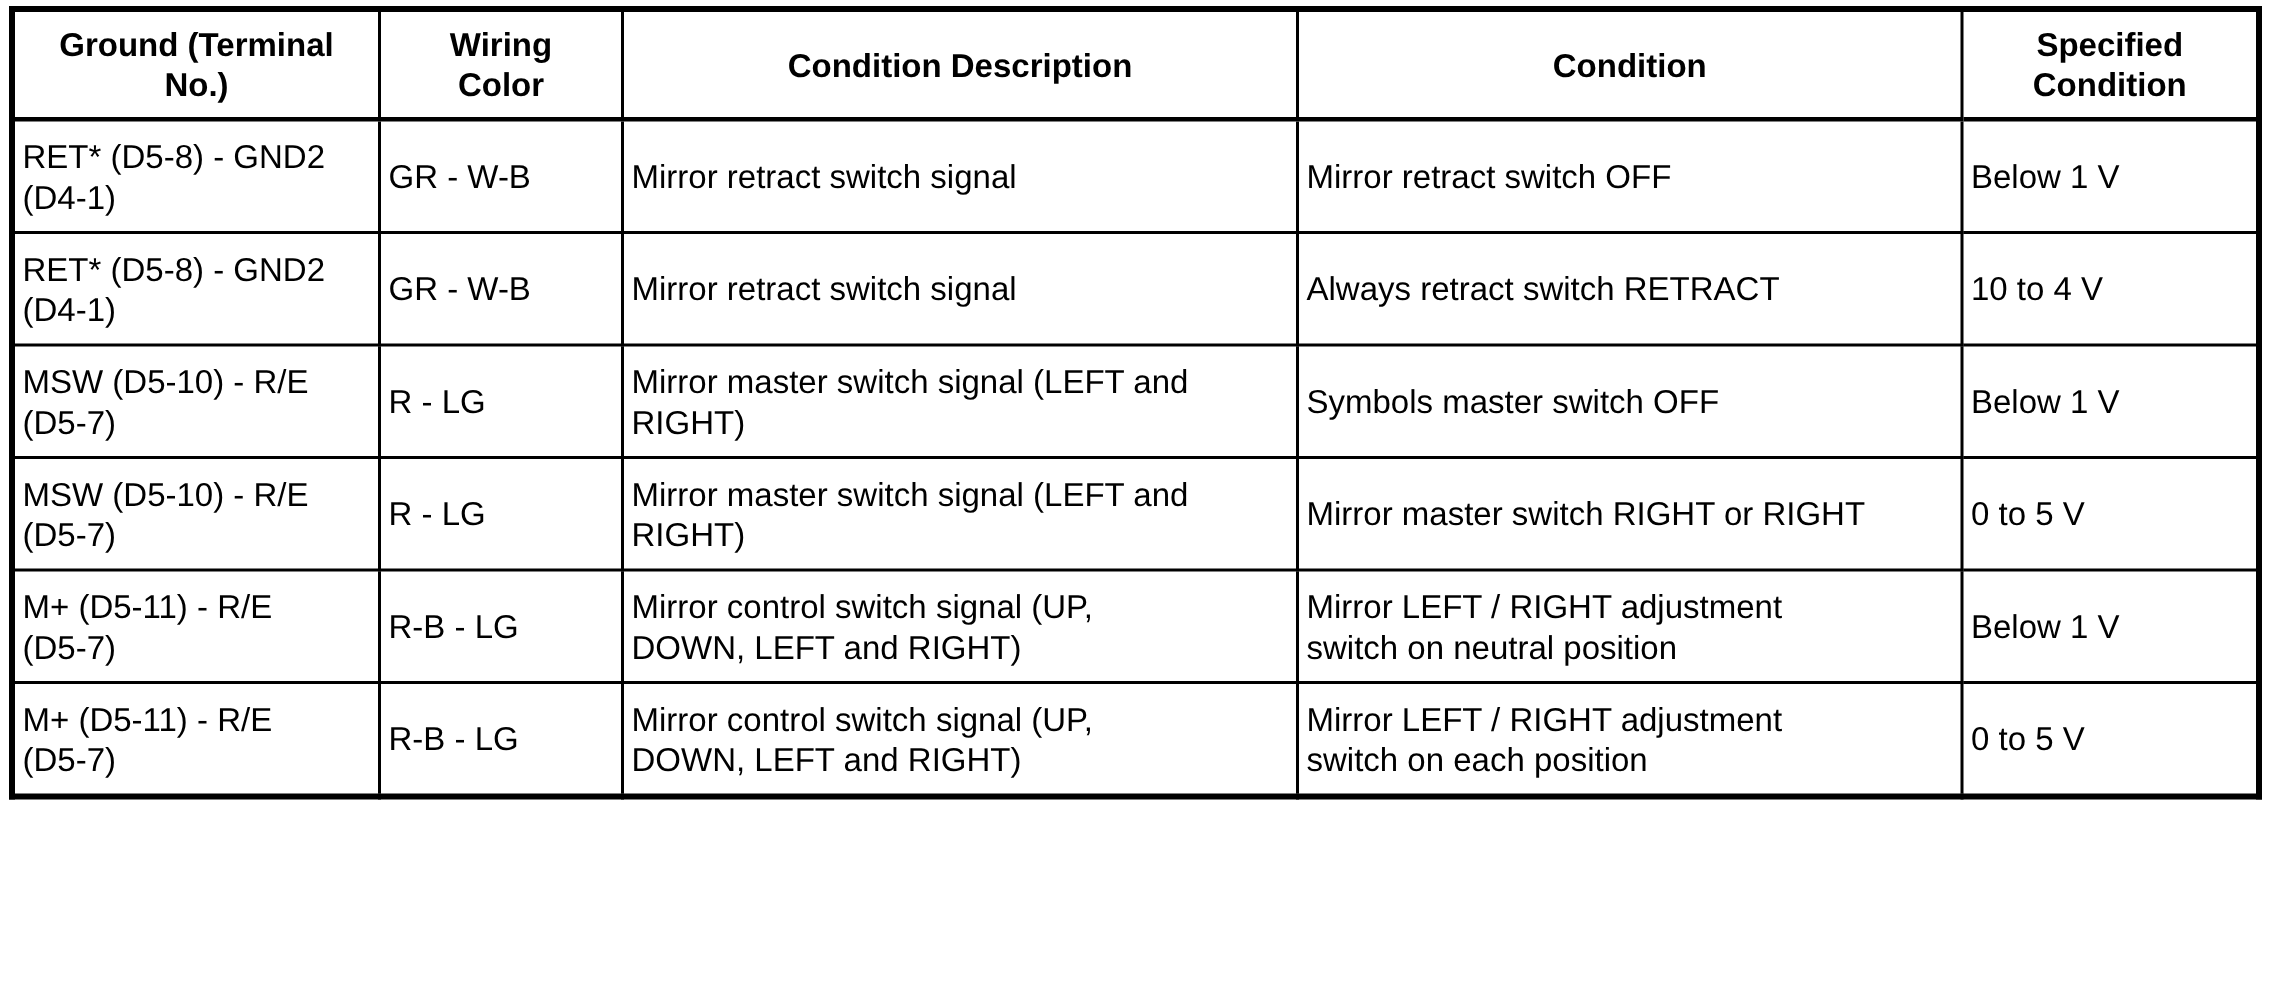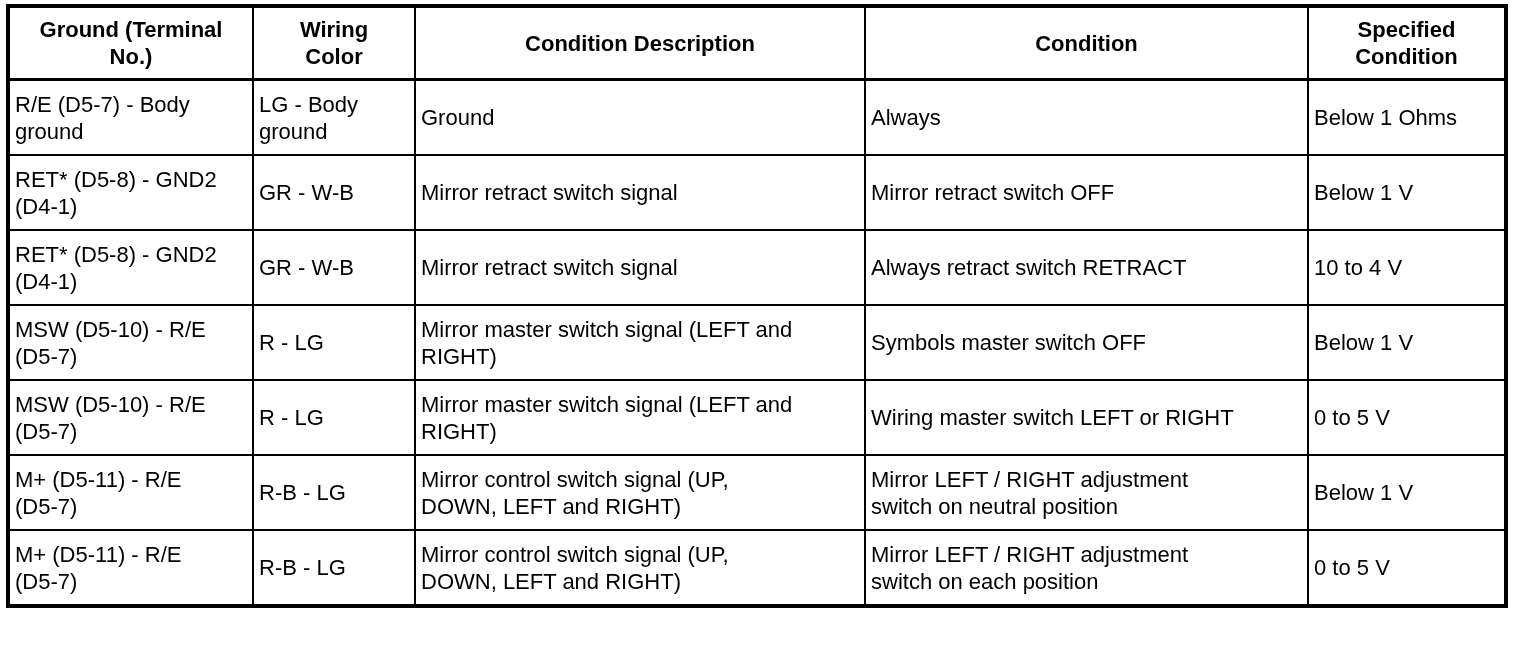--- a/index.html
+++ b/index.html
@@ -70,29 +70,20 @@
         <th>Wiring
 Color</th>
         <th>Condition Description</th>
         <th>Condition</th>
         <th>Specified
 Condition</th>
       </tr>
     </thead>
     <tbody>
       <tr>
-        <td>R/E (D5-7) - Body
-ground</td>
-        <td>LG - Body
-ground</td>
-        <td>Ground</td>
-        <td>Always</td>
-        <td>Below 1 Ohms</td>
-      </tr>
-      <tr>
         <td>RET* (D5-8) - GND2
 (D4-1)</td>
         <td>GR - W-B</td>
         <td>Mirror retract switch signal</td>
         <td>Mirror retract switch OFF</td>
         <td>Below 1 V</td>
       </tr>
       <tr>
         <td>RET* (D5-8) - GND2
 (D4-1)</td>
@@ -109,21 +100,21 @@
 RIGHT)</td>
         <td>Symbols master switch OFF</td>
         <td>Below 1 V</td>
       </tr>
       <tr>
         <td>MSW (D5-10) - R/E
 (D5-7)</td>
         <td>R - LG</td>
         <td>Mirror master switch signal (LEFT and
 RIGHT)</td>
-        <td>Wiring master switch LEFT or RIGHT</td>
+        <td>Mirror master switch RIGHT or RIGHT</td>
         <td>0 to 5 V</td>
       </tr>
       <tr>
         <td>M+ (D5-11) - R/E
 (D5-7)</td>
         <td>R-B - LG</td>
         <td>Mirror control switch signal (UP,
 DOWN, LEFT and RIGHT)</td>
         <td>Mirror LEFT / RIGHT adjustment
 switch on neutral position</td>

